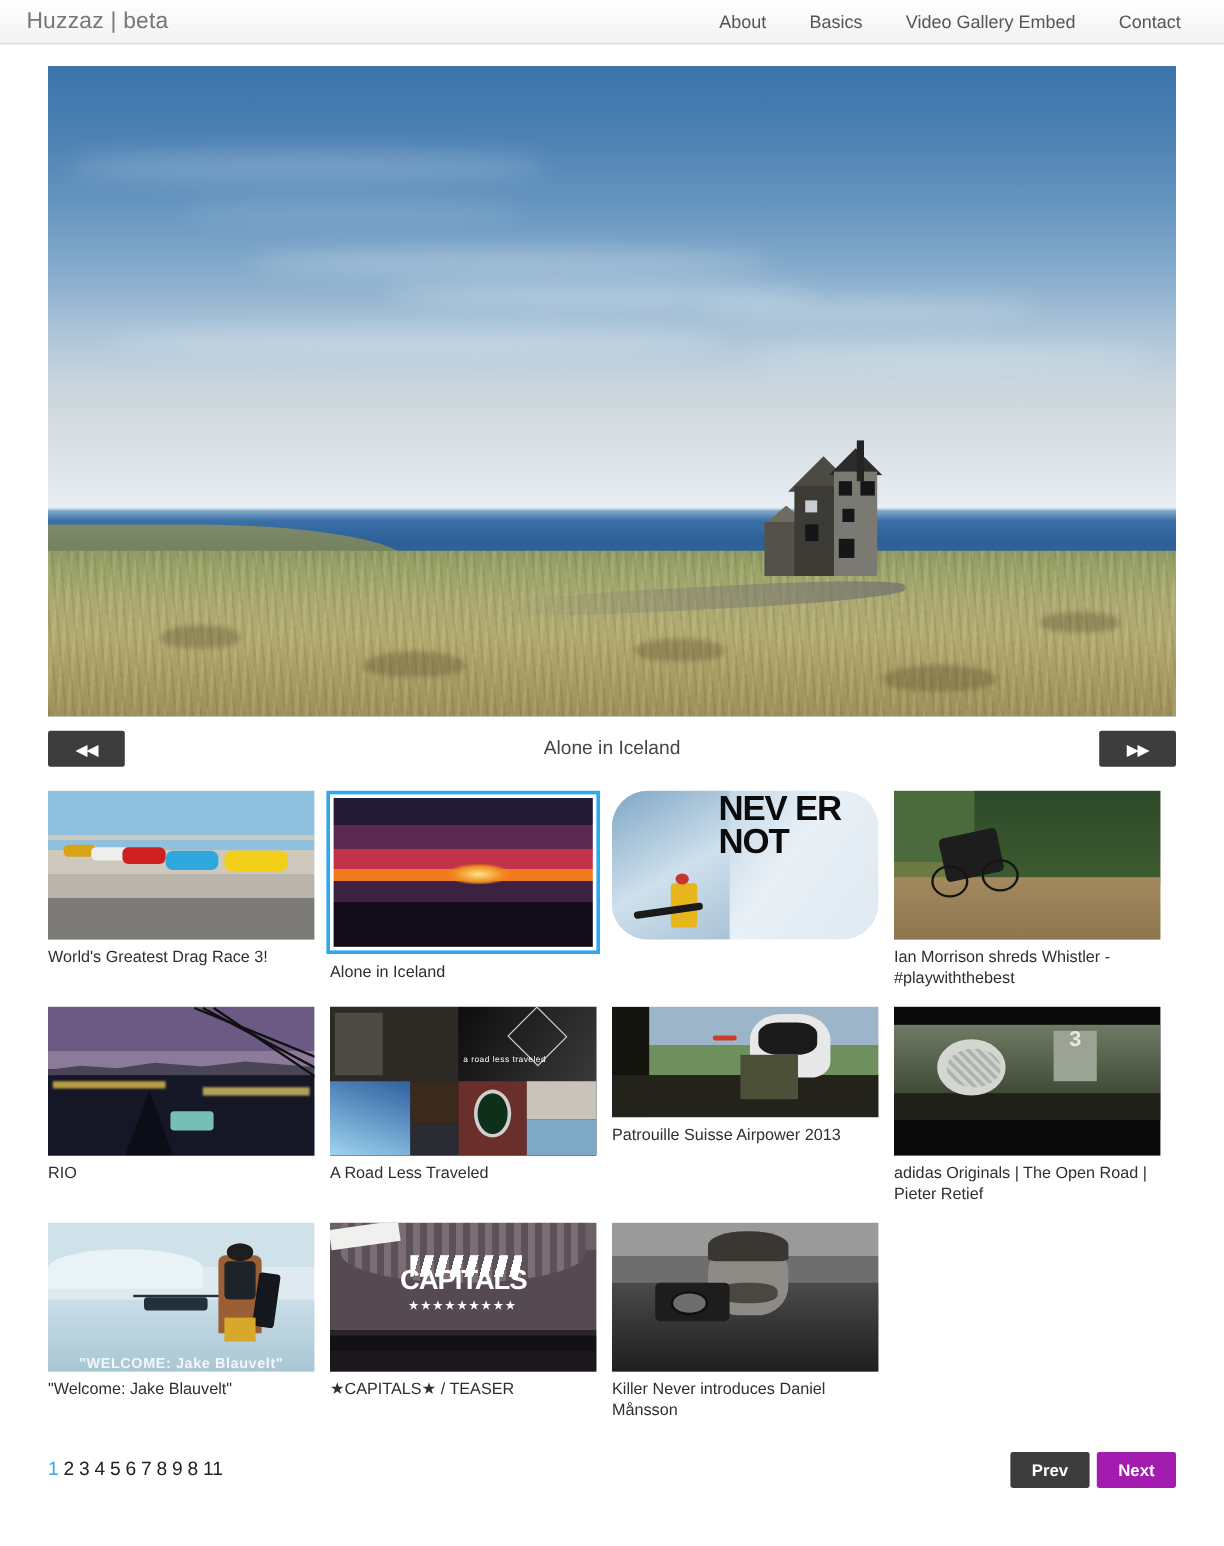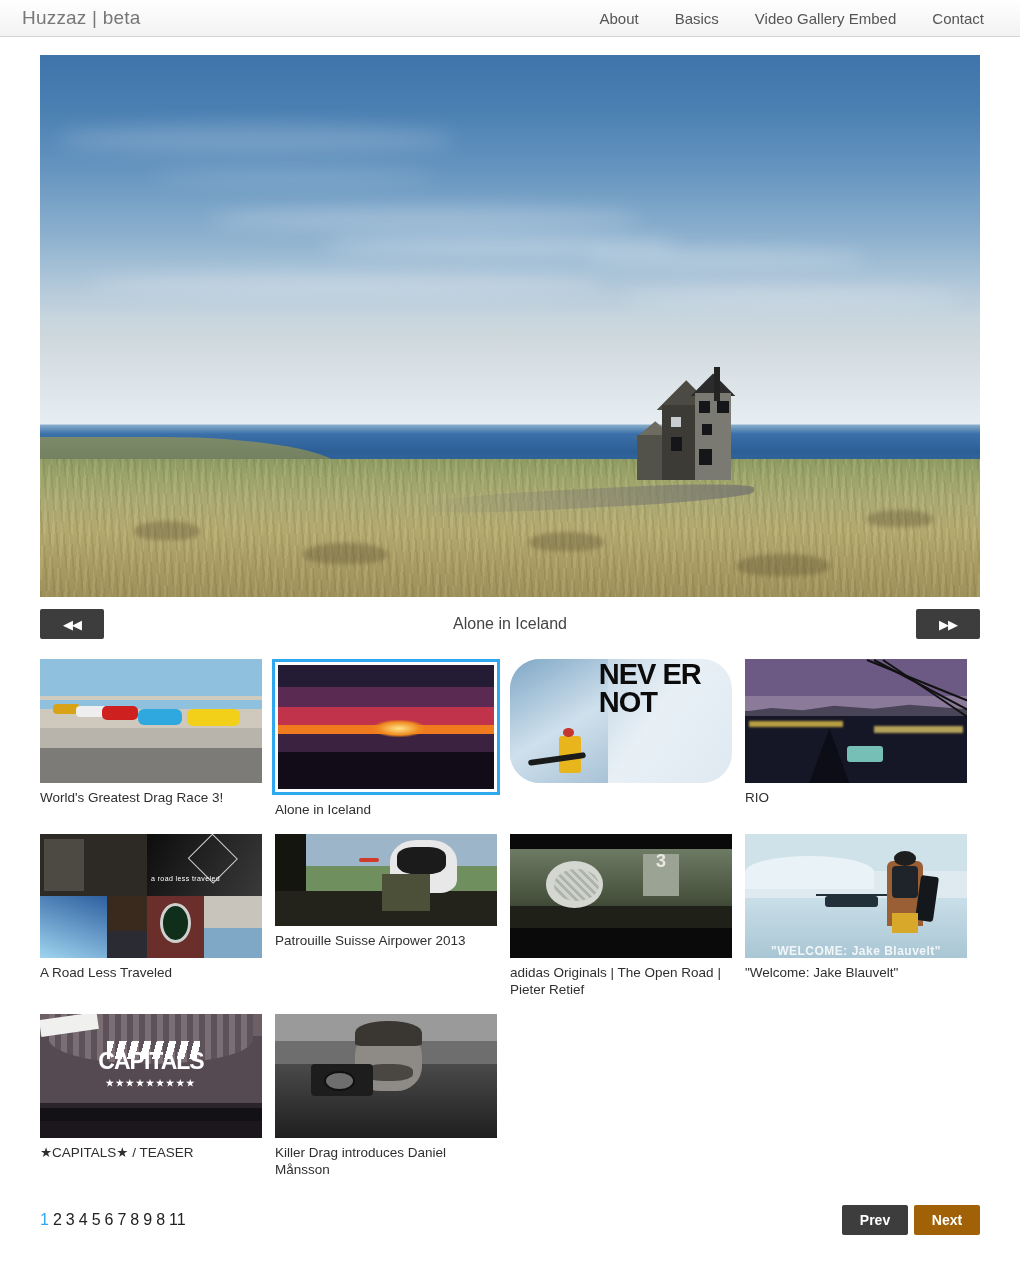--- a/index.html
+++ b/index.html
@@ -187,21 +187,21 @@
   .page{
     font-size:16px; color:#222; cursor:pointer; text-decoration:none;
   }
   .page.active{ color:#2fa8f0; }
   .pagebtns{ display:flex; gap:6px; }
   .pbtn{
     width:66px; height:30px; border:none; border-radius:2px;
     color:#fff; font-size:14px; font-weight:700; cursor:pointer;
   }
   .pbtn.prev{ background:#3d3d3d; }
-  .pbtn.next{ background:#a16207; }
+  .pbtn.next{ background:#a21caf; }
 </style>
 </head>
 <body>
 
 <div class="navbar">
   <div class="brand">Huzzaz | beta</div>
   <div class="navlinks">
     <a class="navlink" href="#">About</a>
     <a class="navlink" href="#">Basics</a>
     <a class="navlink" href="#">Video Gallery Embed</a>
@@ -285,20 +285,32 @@
         <div class="thumb t-never">
           <div style="position:absolute;left:0;top:0;width:44%;height:100%;background:linear-gradient(150deg,#7fa7c6,#cfe0ec 55%,#a8c2d6);"></div>
           <div style="position:absolute;left:22%;top:62%;width:10%;height:30%;background:#e8b51c;border-radius:3px;"></div>
           <div style="position:absolute;left:24%;top:56%;width:5%;height:7%;background:#c4372f;border-radius:50%;"></div>
           <div style="position:absolute;left:8%;top:78%;width:26%;height:5%;background:#1a1a1a;border-radius:3px;transform:rotate(-8deg);"></div>
           <div class="never-txt">NEV ER NOT</div>
         </div>
       </div>
     </div>
 
+    <div class="cell">
+      <div class="thumbwrap">
+        <div class="thumb t-mtb">
+          <div style="position:absolute;left:30%;top:0;width:70%;height:62%;background:linear-gradient(to bottom,#2c4a28,#3e5c30);"></div>
+          <div style="position:absolute;left:0;top:58%;width:100%;height:42%;background:linear-gradient(to bottom,#a4895f,#8e7650);"></div>
+          <div style="position:absolute;left:18%;top:28%;width:22%;height:30%;background:#1d1d1d;border-radius:4px;transform:rotate(-12deg);"></div>
+          <div style="position:absolute;left:14%;top:50%;width:14%;height:22%;border:2px solid #15150f;border-radius:50%;"></div>
+          <div style="position:absolute;left:33%;top:46%;width:14%;height:22%;border:2px solid #15150f;border-radius:50%;"></div>
+        </div>
+      </div>
+      <div class="caption">Ian Morrison shreds Whistler - #playwiththebest</div>
+    </div>
 
     <div class="cell">
       <div class="thumbwrap">
         <div class="thumb t-rio">
           <div style="position:absolute;left:0;top:34%;width:100%;height:14%;background:#4a4458;clip-path:polygon(0 60%,12% 40%,26% 52%,40% 26%,58% 44%,74% 20%,100% 46%,100% 100%,0 100%);"></div>
           <div style="position:absolute;left:0;top:46%;width:100%;height:54%;background:#151626;"></div>
           <div style="position:absolute;left:2%;top:50%;width:42%;height:5%;background:#e0c24a;opacity:.8;filter:blur(1px);"></div>
           <div style="position:absolute;left:58%;top:54%;width:40%;height:6%;background:#e8d06a;opacity:.75;filter:blur(1px);"></div>
           <div style="position:absolute;left:26%;top:56%;width:30%;height:44%;background:#0c0d16;clip-path:polygon(40% 0,70% 100%,10% 100%);"></div>
           <div style="position:absolute;left:46%;top:70%;width:16%;height:13%;background:#7fd2c8;border-radius:3px;opacity:.9;"></div>
@@ -396,21 +408,21 @@
       <div class="thumbwrap">
         <div class="thumb t-killer">
           <div style="position:absolute;left:0;top:40%;width:100%;height:60%;background:linear-gradient(to bottom,#4a4a4a,#1f1f1f);"></div>
           <div style="position:absolute;left:36%;top:10%;width:30%;height:52%;background:#8e8a85;border-radius:46% 46% 38% 38%;"></div>
           <div style="position:absolute;left:36%;top:6%;width:30%;height:20%;background:#3a3733;border-radius:48% 48% 10% 10%;"></div>
           <div style="position:absolute;left:40%;top:40%;width:22%;height:14%;background:#4a4642;border-radius:40%;"></div>
           <div style="position:absolute;left:16%;top:40%;width:28%;height:26%;background:#1d1d1d;border-radius:4px;"></div>
           <div style="position:absolute;left:22%;top:46%;width:14%;height:16%;background:#6e6e6e;border-radius:50%;border:2px solid #101010;"></div>
         </div>
       </div>
-      <div class="caption">Killer Drag introduces Daniel Månsson</div>
+      <div class="caption">Killer Never introduces Daniel Månsson</div>
     </div>
 
   </div>
 
   <div class="pagerow">
     <div class="pages">
       <a class="page active" href="#">1</a>
       <a class="page" href="#">2</a>
       <a class="page" href="#">3</a>
       <a class="page" href="#">4</a>

